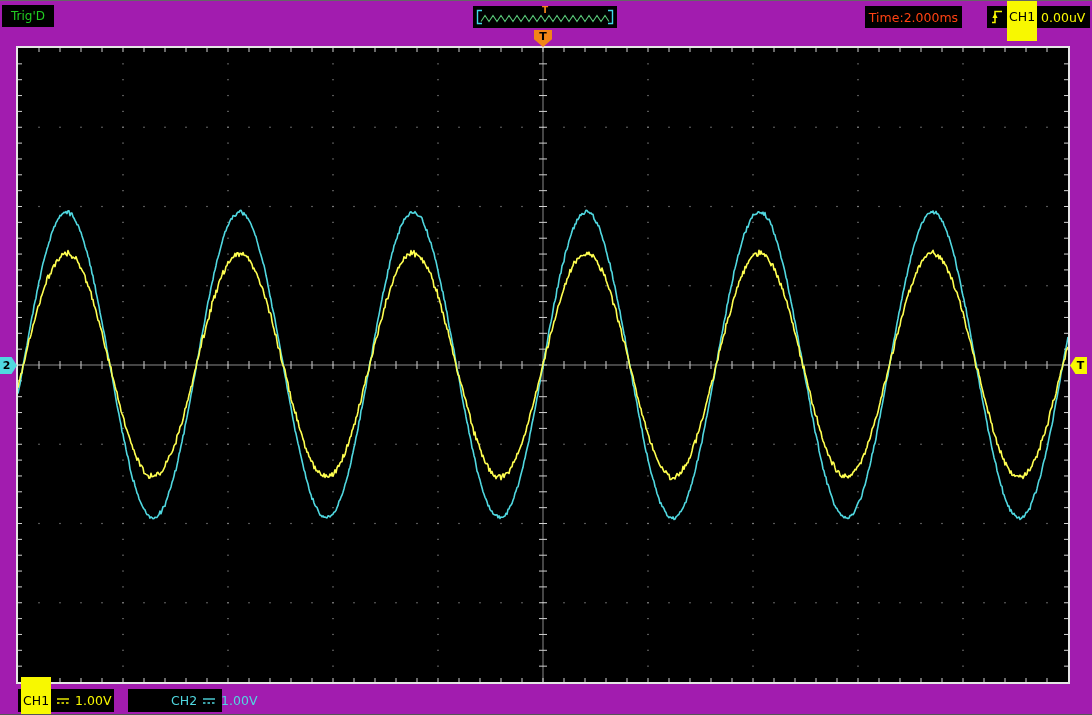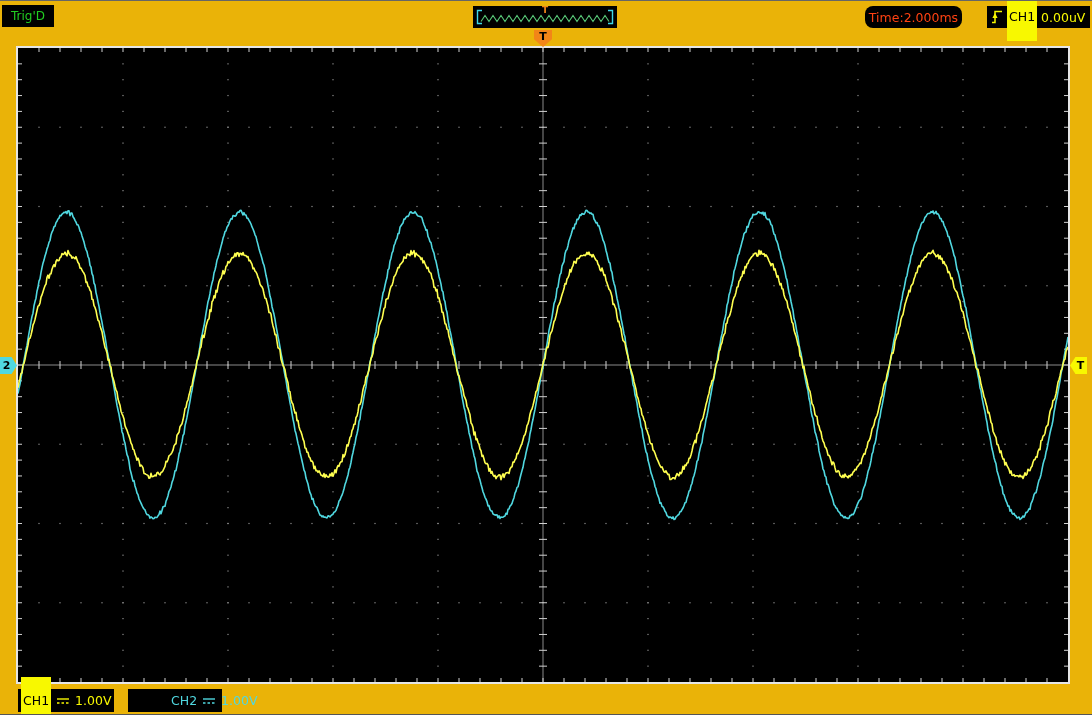--- a/index.html
+++ b/index.html
@@ -1,23 +1,23 @@
 <!DOCTYPE html>
 <html><head>
 <meta charset="utf-8">
 <style>
   html,body{margin:0;padding:0;background:#1a1a1a;}
   *{box-sizing:border-box;font-family:"DejaVu Sans","Liberation Sans",sans-serif;}
-  .window{position:relative;width:1092px;height:715px;background:#eab308;overflow:hidden;
+  .window{position:relative;width:1092px;height:715px;background:#a21caf;overflow:hidden;
           border-top:1px solid #666;border-bottom:1px solid #555;}
   .hbox{position:absolute;background:#000;display:flex;align-items:center;justify-content:center;}
   .trig-status{left:2px;top:4px;width:52px;height:22px;font-size:12px;}
   .preview{left:473px;top:5px;width:144px;height:22px;}
   .preview-t{position:absolute;top:-1px;left:50%;transform:translateX(-50%);font-size:9px;font-weight:bold;line-height:10px;z-index:2;}
-  .time{left:865px;top:5px;width:97px;height:22px;font-size:12.5px;border-radius:8px;}
+  .time{left:865px;top:5px;width:97px;height:22px;font-size:12.5px;}
   .trig-info{left:987px;top:5px;width:103px;height:22px;justify-content:flex-start;gap:4px;padding:0 4px;font-size:12.5px;}
   .ch-badge{color:#000;padding:16px 2px;font-size:12.5px;line-height:16px;text-align:center;}
   .plot{position:absolute;left:16px;top:45px;width:1054px;height:638px;background:#000;border:2px solid #e6e6e6;}
   .plot svg{display:block;}
   .marker{position:absolute;display:flex;align-items:center;justify-content:center;
           font-size:11px;font-weight:bold;color:#000;line-height:11px;}
   .m-ch2{left:0;top:356px;width:17px;height:17px;clip-path:polygon(0 0,68% 0,100% 50%,68% 100%,0 100%);padding-right:4px;}
   .m-trig-level{left:1070px;top:356px;width:17px;height:17px;clip-path:polygon(100% 0,32% 0,0 50%,32% 100%,100% 100%);padding-left:4px;}
   .m-trig-pos{left:534px;top:29px;width:18px;height:17px;clip-path:polygon(0 0,100% 0,100% 55%,50% 100%,0 55%);padding-bottom:5px;}
   .fbox{position:absolute;background:#000;display:flex;align-items:center;gap:5px;padding:0 3px;font-size:12.5px;height:23px;top:688px;}

